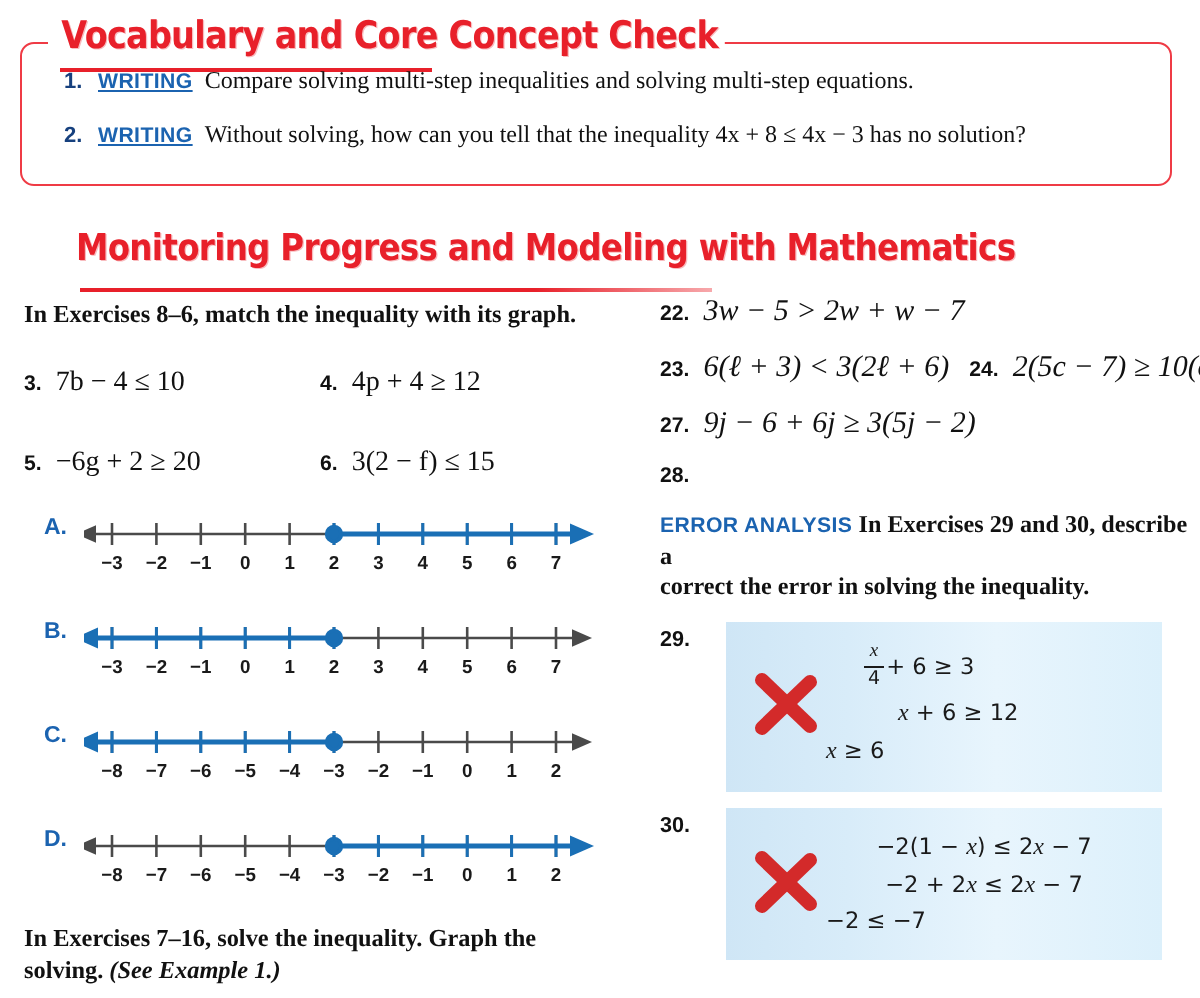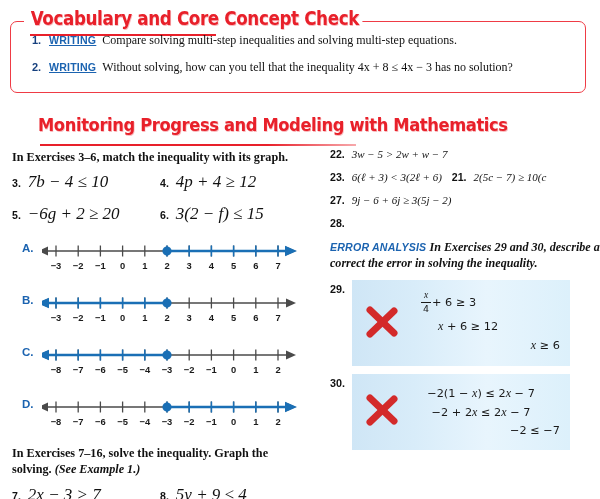--- a/index.html
+++ b/index.html
@@ -67,70 +67,70 @@
   .colR{position:absolute;left:330px;top:148px;width:270px;overflow:hidden;height:351px;}
 
   .instr{font-size:12.2px;font-weight:bold;line-height:1.26;margin-bottom:7px;}
   .instr .ital{font-style:italic;font-weight:bold;}
   .ex-row{display:flex;margin-bottom:12px;}
   .ex{display:flex;align-items:baseline;}
   .ex-num{
     font-family:"Liberation Sans", sans-serif;font-weight:bold;
     font-size:10.6px;color:#111;margin-right:7px;
   }
-  .ex-body{font-size:17px;font-style:italic;}
+  .ex-body{font-size:14px;margin-top:12px;}
   .w150{width:148px;flex:0 0 148px;}
 
   
   .nl-block{position:relative;height:50px;margin-bottom:2px;}
   .nl-label{
     position:absolute;left:10px;top:6px;
     font-family:"Liberation Sans", sans-serif;font-weight:bold;
     font-size:11.5px;color:#1b63b0;
   }
   .nl-svg{position:absolute;left:30px;top:0;}
 
   
   .r-item{display:flex;align-items:baseline;margin-bottom:11px;}
   .r-num{
     font-family:"Liberation Sans", sans-serif;font-weight:bold;
     font-size:10.6px;margin-right:7px;flex:0 0 auto;
   }
-  .r-body{font-size:11px;font-style:italic;white-space:nowrap;}
+  .r-body{font-size:15px;font-style:italic;white-space:nowrap;}
   .r-pair{display:flex;margin-bottom:11px;white-space:nowrap;}
   .r-pair .r-item{margin-bottom:0;}
   .r-gap{width:10px;flex:0 0 10px;}
 
-  .ea-head{font-size:12.1px;font-weight:bold;line-height:1.3;margin:8px 0 9px 0;font-style:italic;}
+  .ea-head{font-size:12.1px;font-weight:bold;line-height:1.3;margin:8px 0 9px 0;}
   .ea-tag{
     font-family:"Liberation Sans", sans-serif;font-weight:bold;
     color:#1b63b0;font-size:10.6px;letter-spacing:.2px;
   }
 
   .ea-block{display:flex;align-items:flex-start;margin-bottom:8px;}
   .ea-num{
     font-family:"Liberation Sans", sans-serif;font-weight:bold;
-    font-size:10.8px;margin-right:7px;padding-top:3px;flex:0 0 auto;
+    font-size:10.8px;margin-right:18px;padding-top:3px;flex:0 0 auto;
   }
   .ea-box{
     position:relative;width:218px;min-height:62px;
     background:linear-gradient(to right,#cfe6f6 0%,#d8ecf9 28%,#e8f5fd 62%,#dcf0fb 100%);
     padding:8px 10px 9px 10px;box-sizing:border-box;
     display:flex;align-items:center;
   }
   .xmark{width:40px;flex:0 0 40px;display:flex;align-items:center;justify-content:center;}
   .eq-col{flex:1;font-family:"DejaVu Sans", sans-serif;font-size:11.3px;color:#1a1a1a;}
   .eq-line{margin:4px 0;white-space:nowrap;}
   .eq-line i{font-family:"Liberation Serif", serif;font-style:italic;font-size:12px;}
   .frac{display:inline-flex;flex-direction:column;vertical-align:middle;
         text-align:center;line-height:1;margin:0 1px;position:relative;top:-1px;}
   .frac .nu{font-size:9.5px;font-style:italic;font-family:"Liberation Serif", serif;padding:0 2px;}
   .frac .bar{height:1.2px;background:#1a1a1a;margin:1px 0;}
   .frac .de{font-size:9.5px;padding:0 2px;}
-  .ta-r{text-align:right;}
+  .ta-r{}
   .ta-c{text-align:center;}
   .ind1{padding-left:18px;}
   .ind2{padding-left:36px;}
 </style>
 </head>
 <body>
 
 <div class="page">
 
   <div class="vocab-wrap">
@@ -151,21 +151,21 @@
     </div>
   </div>
 
   <div class="mon-wrap">
     <div class="redhead mon-title">Monitoring Progress and Modeling with Mathematics</div>
     <div class="mon-underline"></div>
   </div>
 
   <div class="colL">
 
-    <div class="instr">In Exercises 3–6, match the inequality with its graph.</div>
+    <div class="instr">In Exercises 8–6, match the inequality with its graph.</div>
 
     <div class="ex-row">
       <div class="ex w150">
         <span class="ex-num">3.</span>
         <span class="ex-body">7b − 4 ≤ 10</span>
       </div>
       <div class="ex">
         <span class="ex-num">4.</span>
         <span class="ex-body">4p + 4 ≥ 12</span>
       </div>
@@ -366,21 +366,21 @@
       <span class="r-body">3w − 5 &gt; 2w + w − 7</span>
     </div>
 
     <div class="r-pair">
       <div class="r-item">
         <span class="r-num">23.</span>
         <span class="r-body">6(ℓ + 3) &lt; 3(2ℓ + 6)</span>
       </div>
       <div class="r-gap"></div>
       <div class="r-item">
-        <span class="r-num">21.</span>
+        <span class="r-num">24.</span>
         <span class="r-body">2(5c − 7) ≥ 10(c</span>
       </div>
     </div>
 
 
     <div class="r-item">
       <span class="r-num">27.</span>
       <span class="r-body">9j − 6 + 6j ≥ 3(5j − 2)</span>
     </div>
 

